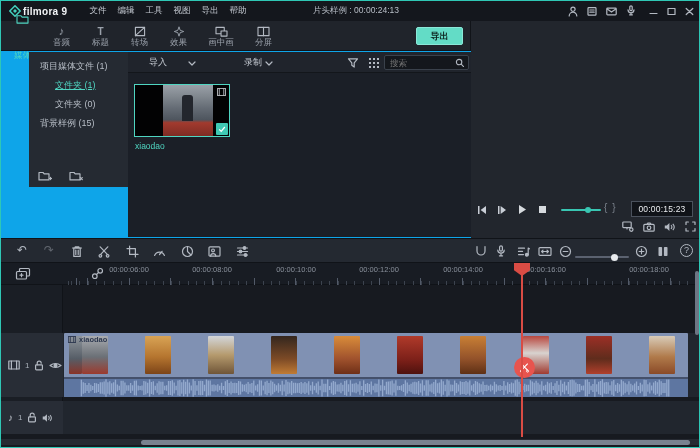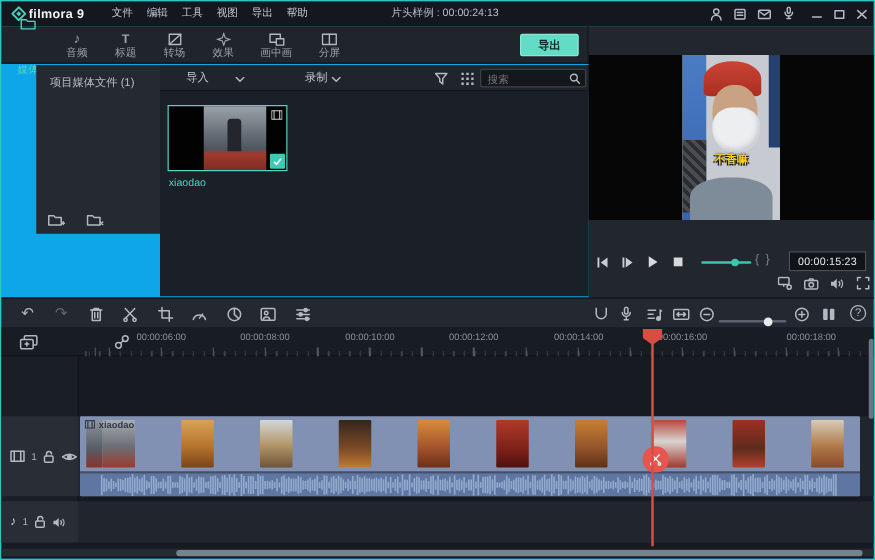--- a/index.html
+++ b/index.html
@@ -211,20 +211,29 @@
   </div>
 
   <div class="sidebar">
     <div style="height:5px"></div>
     <div class="side-item">
       <span>项目媒体文件 (1)</span>
       <svg class="chev ic" width="8" height="5" viewBox="0 0 8 5">
           <path d="M1 1l3 3 3-3"></path>
         </svg>
     </div>
+    <div class="side-item lvl1 selected">
+      <span>文件夹 (1)</span>
+    </div>
+    <div class="side-item lvl1">
+      <span>文件夹 (0)</span>
+    </div>
+    <div class="side-item">
+      <span>背景样例 (15)</span>
+    </div>
     <div class="side-foot">
       <svg width="14" height="12" viewBox="0 0 14 12" class="ic">
           <path d="M1 2.5h4l1.2 1.4H11v6H1z"></path>
           <path d="M11.5 8.5h2.2M12.6 7.4v2.2"></path>
         </svg>
       <svg width="14" height="12" viewBox="0 0 14 12" class="ic">
           <path d="M1 2.5h4l1.2 1.4H11v6H1z"></path>
           <path d="M11.3 7.6l2 2M13.3 7.6l-2 2"></path>
         </svg>
     </div>
@@ -276,32 +285,20 @@
       <div class="check-badge">
         <svg width="8" height="8" viewBox="0 0 10 10">
             <path d="M1.5 5.5l2.5 2.5 4.5-5.5" fill="none" stroke="#ffffff" stroke-width="1.6"></path>
           </svg>
       </div>
     </div>
     <div class="thumb-label">xiaodao</div>
   </div>
 
   <div class="preview-panel">
-    <div class="stage">
-      <div class="vframe">
-        <div class="vf-blue"></div>
-        <div class="vf-hatch"></div>
-        <div class="vf-navy"></div>
-        <div class="vf-cap"></div>
-        <div class="vf-face"></div>
-        <div class="vf-mask"></div>
-        <div class="vf-shirt"></div>
-        <div class="vf-text">不香嘛</div>
-      </div>
-    </div>
     <div class="transport">
       <svg class="abs" style="left:6px;top:6px" width="10" height="10" viewBox="0 0 10 10">
           <rect x="1" y="1" width="1.5" height="8" fill="#c9ced6"></rect>
           <path d="M9 1v8L3.6 5z" fill="#c9ced6"></path>
         </svg>
       <svg class="abs" style="left:26px;top:6px" width="10" height="10" viewBox="0 0 10 10">
           <rect x="1" y="1" width="1.5" height="8" fill="#c9ced6"></rect>
           <path d="M3.6 1l5.4 4-5.4 4z" fill="#c9ced6"></path>
         </svg>
       <svg class="abs" style="left:46px;top:5px" width="10" height="11" viewBox="0 0 10 11">

